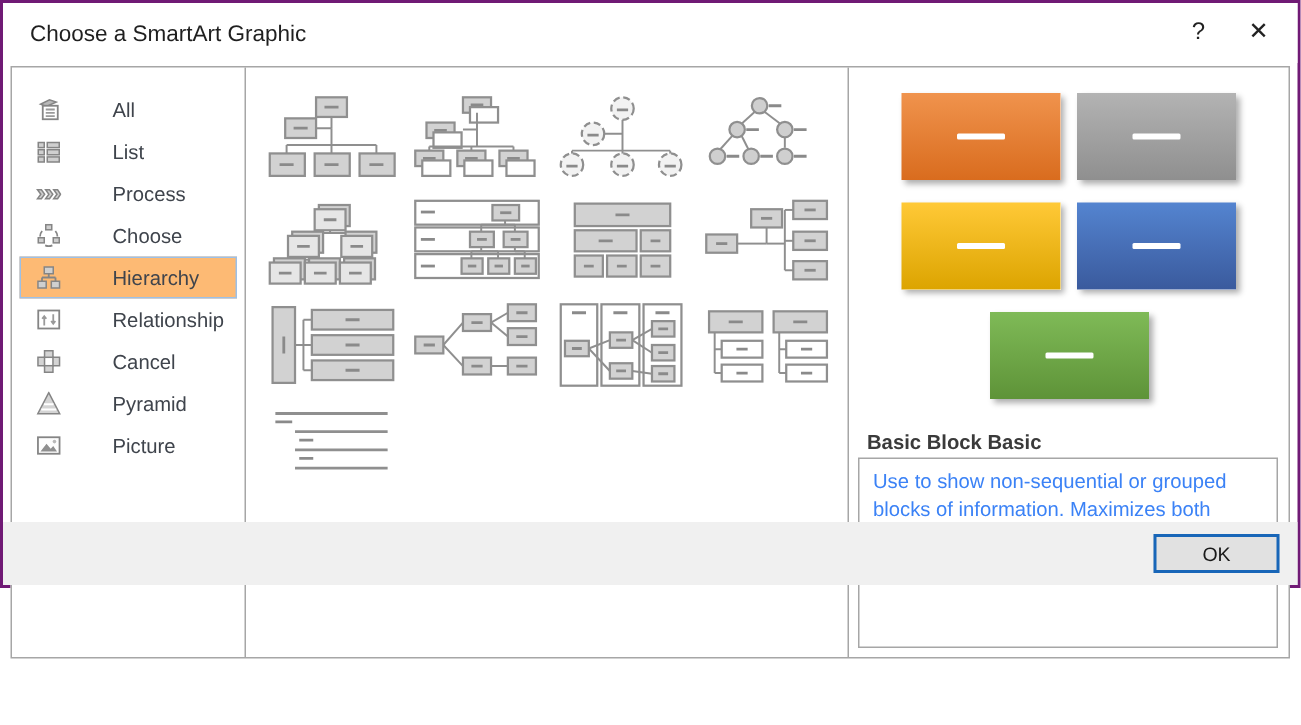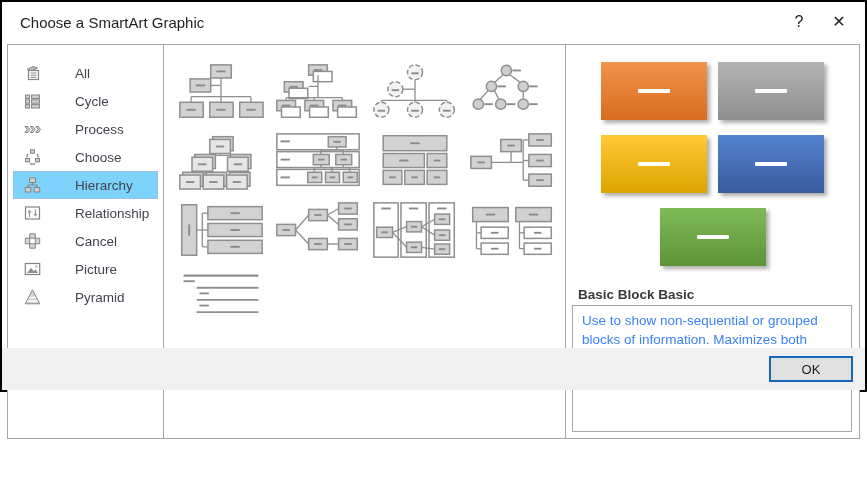--- a/index.html
+++ b/index.html
@@ -1,27 +1,27 @@
 <!DOCTYPE html>
 <html><head>
 <meta charset="utf-8">
 <style>
   html,body{margin:0;padding:0;background:#fff;}
   body{width:867px;height:483px;overflow:hidden;font-family:"Liberation Sans",sans-serif;}
-  .dialog{position:relative;width:867px;height:392px;box-sizing:border-box;background:#fff;border:2px solid #000000;cursor:default;text-decoration:underline;}
+  .dialog{position:relative;width:867px;height:392px;box-sizing:border-box;background:#fff;border:2px solid #701a75;cursor:default;text-decoration:underline;}
   
   .titlebar{position:absolute;left:0;right:0;top:0;height:40px;display:flex;align-items:center;background:#fff;}
   .title{margin-left:18px;font-size:15px;color:#1f1f1f;}
   .tb-buttons{margin-left:auto;display:flex;margin-right:6px;}
   .tb-btn{width:40px;height:30px;border:none;background:transparent;font-family:inherit;font-size:16px;color:#222;line-height:30px;text-align:center;padding:0;}
   
   .content{position:absolute;left:5px;right:5px;top:42px;height:393px;box-sizing:content-box;border:1px solid #a6a6a6;background:#fff;display:flex;}
   .cats{width:156px;flex:none;border-right:1px solid #a6a6a6;padding-top:14px;box-sizing:border-box;}
   .cat{height:28px;margin:0 5px;padding-left:8px;display:flex;align-items:center;box-sizing:border-box;font-size:13.5px;color:#3f444c;border:1px solid transparent;gap:24px;}
-  .cat.sel{background:#7dd3fc;border:1px solid #9cc0e7;}
+  .cat.sel{background:#fdba74;border:1px solid #9cc0e7;}
   .cat .ic{width:20px;display:flex;justify-content:center;margin-right:9px;flex:none;}
   
   .gal{width:402px;flex:none;border-right:1px solid #a6a6a6;box-sizing:border-box;padding:12px 0 0 8px;display:flex;flex-wrap:wrap;align-content:flex-start;}
   .cell{width:97px;height:69px;display:flex;align-items:center;justify-content:center;}
   
   .prev{flex:1;position:relative;}
   .blocks{position:absolute;left:0;right:0;top:17px;display:flex;flex-direction:column;align-items:center;}
   .blk-row{display:flex;gap:11px;margin-bottom:15px;}
   .blk{width:106px;height:58px;box-shadow:2.5px 2.5px 4px rgba(0,0,0,0.32);display:flex;align-items:center;justify-content:center;}
   .blk-dash{width:32px;height:4.5px;background:#fff;border-radius:1px;}
@@ -64,21 +64,21 @@
               <g fill="#cfcfcf" stroke="#858585" stroke-width="1">
                 <rect x="1" y="2" width="4" height="3.4"></rect>
                 <rect x="7" y="2" width="8" height="3.4"></rect>
                 <rect x="1" y="6.8" width="4" height="3.4"></rect>
                 <rect x="7" y="6.8" width="8" height="3.4"></rect>
                 <rect x="1" y="11.6" width="4" height="3.4"></rect>
                 <rect x="7" y="11.6" width="8" height="3.4"></rect>
               </g>
             </svg>
           </span>
-          <span>Cycle</span>
+          <span>List</span>
         </div>
         <div class="cat">
           <span class="ic">
             <svg width="17" height="16" viewBox="0 0 16 16">
               <g fill="#cfcfcf" stroke="#858585" stroke-width="1">
                 <path d="M0.5,5.5 h2.6 l2.2,3 -2.2,3 H0.5 l2.2,-3 z"></path>
                 <path d="M5.9,5.5 h2.6 l2.2,3 -2.2,3 H5.9 l2.2,-3 z"></path>
                 <path d="M11.3,5.5 h2.6 l2,3 -2,3 h-2.6 l2.2,-3 z"></path>
               </g>
             </svg>
@@ -128,36 +128,36 @@
             <svg width="17" height="16" viewBox="0 0 16 16">
               <path d="M5.2,0.8 H10.8 V5.2 H15.2 V10.8 H10.8 V15.2 H5.2 V10.8 H0.8 V5.2 H5.2 Z" fill="#d4d4d4" stroke="#858585" stroke-width="1"></path>
               <rect x="5.2" y="5.2" width="5.6" height="5.6" fill="#fff" stroke="#858585" stroke-width="1"></rect>
             </svg>
           </span>
           <span>Cancel</span>
         </div>
         <div class="cat">
           <span class="ic">
             <svg width="17" height="16" viewBox="0 0 16 16">
+              <path d="M8,0.8 L15.3,14.8 H0.7 Z" fill="#d4d4d4" stroke="#858585" stroke-width="1"></path>
+              <line x1="4.8" y1="8.5" x2="11.2" y2="8.5" stroke="#fff" stroke-width="1.4"></line>
+              <line x1="3" y1="12" x2="13" y2="12" stroke="#fff" stroke-width="1.4"></line>
+            </svg>
+          </span>
+          <span>Pyramid</span>
+        </div>
+        <div class="cat">
+          <span class="ic">
+            <svg width="17" height="16" viewBox="0 0 16 16">
               <rect x="0.8" y="2.5" width="14.4" height="11" fill="#fdfdfd" stroke="#858585" stroke-width="1.2"></rect>
               <path d="M2.5,12 L6.5,6.8 L9.3,10.2 L11,8.3 L13.5,12 Z" fill="#8f8f8f"></path>
               <circle cx="11.8" cy="5.4" r="1.2" fill="#b9b9b9"></circle>
             </svg>
           </span>
           <span>Picture</span>
-        </div>
-        <div class="cat">
-          <span class="ic">
-            <svg width="17" height="16" viewBox="0 0 16 16">
-              <path d="M8,0.8 L15.3,14.8 H0.7 Z" fill="#d4d4d4" stroke="#858585" stroke-width="1"></path>
-              <line x1="4.8" y1="8.5" x2="11.2" y2="8.5" stroke="#fff" stroke-width="1.4"></line>
-              <line x1="3" y1="12" x2="13" y2="12" stroke="#fff" stroke-width="1.4"></line>
-            </svg>
-          </span>
-          <span>Pyramid</span>
         </div>
       </div>
     <div class="gal" id="gallery">
         <div class="cell">
           <svg width="88" height="58" viewBox="0 0 92 62">
             <rect x="35" y="2" width="22" height="14" fill="#d2d2d2" stroke="#8f8f8f" stroke-width="1.6"></rect>
             <line x1="41" y1="9" x2="51" y2="9" stroke="#8a8a8a" stroke-width="2"></line>
             <line x1="46" y1="16" x2="46" y2="24" stroke="#8f8f8f" stroke-width="1.4"></line>
             <rect x="13" y="17" width="22" height="14" fill="#d2d2d2" stroke="#8f8f8f" stroke-width="1.6"></rect>
             <line x1="19" y1="24" x2="29" y2="24" stroke="#8a8a8a" stroke-width="2"></line>

